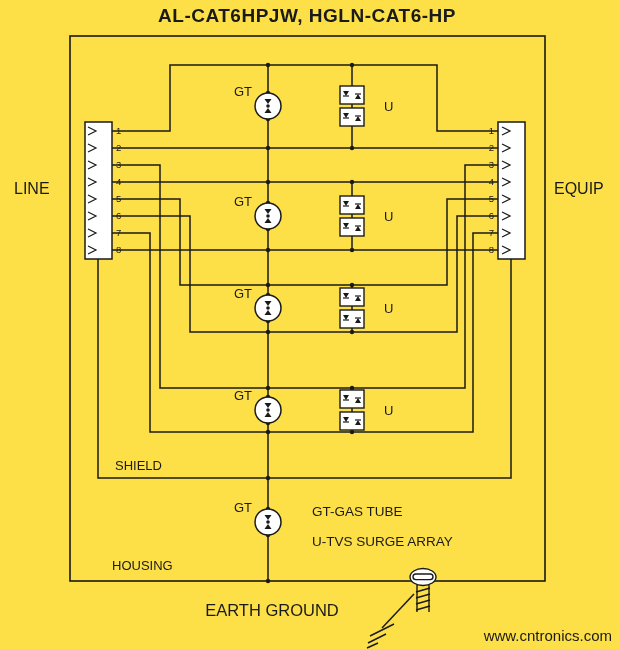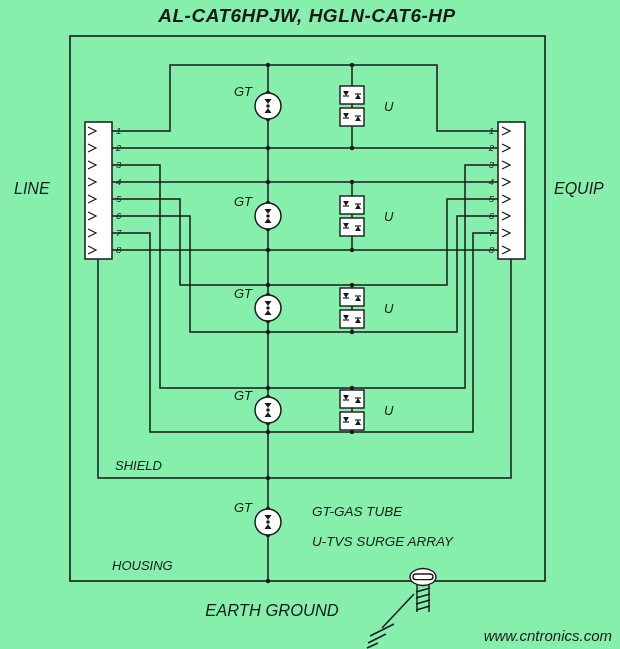--- a/index.html
+++ b/index.html
@@ -1,18 +1,18 @@
 <!DOCTYPE html>
 <html><head>
 <meta charset="utf-8">
 <style>
   html,body{margin:0;padding:0;background:#ffffff;}
   .page{
-    width:620px;height:649px;position:relative;background:#86efac;
-    font-family:"Liberation Sans", sans-serif;overflow:hidden;font-style:italic;
+    width:620px;height:649px;position:relative;background:#fde047;
+    font-family:"Liberation Sans", sans-serif;overflow:hidden;
   }
   svg{display:block;}
   text{font-family:"Liberation Sans", sans-serif;fill:#1a1a1a;}
   .title-text{font-size:19px;font-weight:bold;letter-spacing:.5px;}
   .side-label{font-size:16px;}
   .pin-num{font-size:9.5px;}
   .comp-label{font-size:13px;}
   .legend-text{font-size:13.5px;}
   .small-label{font-size:13px;}
   .earth-label{font-size:16.5px;}

